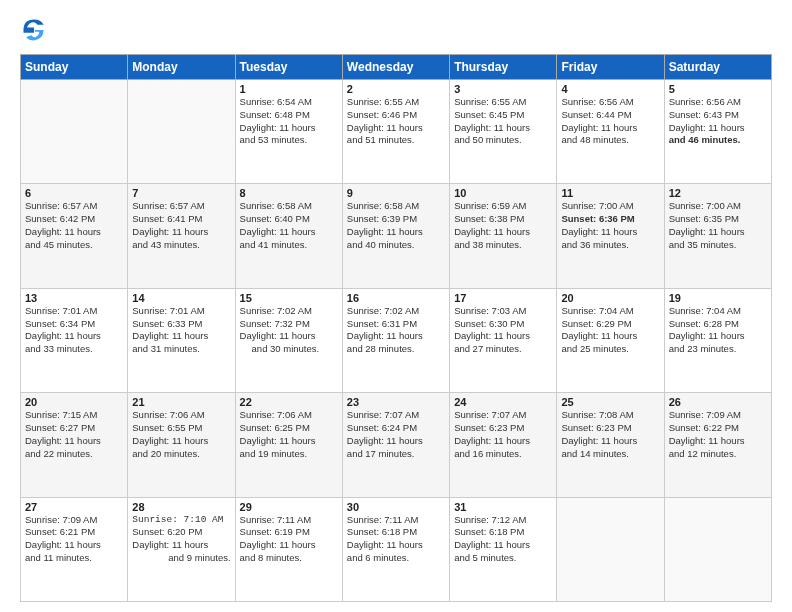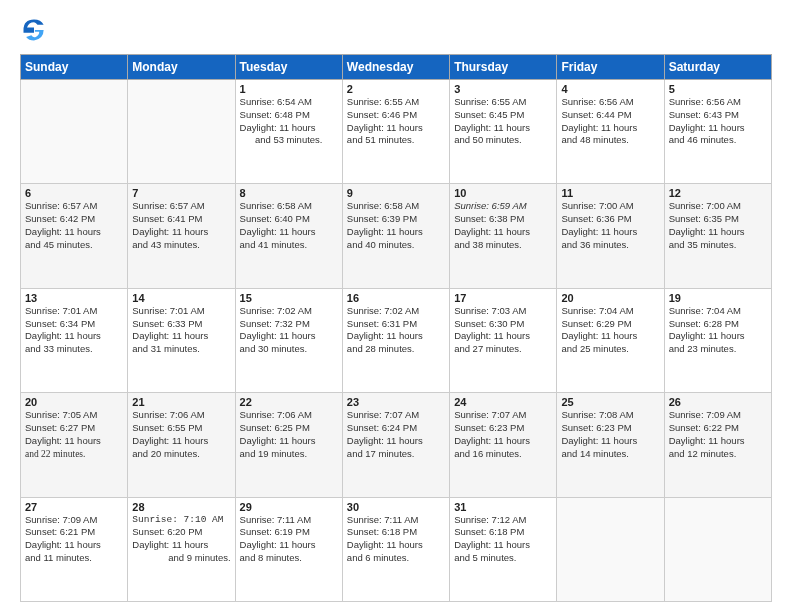--- a/index.html
+++ b/index.html
@@ -127,21 +127,21 @@
     </thead>
     <tbody>
     <tr>
           <td class="empty-cell"></td>
           <td class="empty-cell"></td>
           <td>
             <span class="day-num">1</span>
             <span style="display: block; line-height: 1.35;">Sunrise: 6:54 AM</span>
             <span style="display: block; line-height: 1.35;">Sunset: 6:48 PM</span>
             <span style="display: block; line-height: 1.35;">Daylight: 11 hours</span>
-            <span style="display: block; line-height: 1.35; text-align: center;">and 53 minutes.</span>
+            <span style="display: block; line-height: 1.35;">and 53 minutes.</span>
           </td>
           <td>
             <span class="day-num">2</span>
             <span style="display: block; line-height: 1.35;">Sunrise: 6:55 AM</span>
             <span style="display: block; line-height: 1.35;">Sunset: 6:46 PM</span>
             <span style="display: block; line-height: 1.35;">Daylight: 11 hours</span>
             <span style="display: block; line-height: 1.35;">and 51 minutes.</span>
           </td>
           <td>
             <span class="day-num">3</span>
@@ -155,21 +155,21 @@
             <span style="display: block; line-height: 1.35;">Sunrise: 6:56 AM</span>
             <span style="display: block; line-height: 1.35;">Sunset: 6:44 PM</span>
             <span style="display: block; line-height: 1.35;">Daylight: 11 hours</span>
             <span style="display: block; line-height: 1.35;">and 48 minutes.</span>
           </td>
           <td>
             <span class="day-num">5</span>
             <span style="display: block; line-height: 1.35;">Sunrise: 6:56 AM</span>
             <span style="display: block; line-height: 1.35;">Sunset: 6:43 PM</span>
             <span style="display: block; line-height: 1.35;">Daylight: 11 hours</span>
-            <span style="display: block; line-height: 1.35;">and 46 minutes.</span>
+            <span style="display: block; line-height: 1.35; font-weight: bold;">and 46 minutes.</span>
           </td>
         </tr>
         <tr>
           <td>
             <span class="day-num">6</span>
             <span style="display: block; line-height: 1.35;">Sunrise: 6:57 AM</span>
             <span style="display: block; line-height: 1.35;">Sunset: 6:42 PM</span>
             <span style="display: block; line-height: 1.35;">Daylight: 11 hours</span>
             <span style="display: block; line-height: 1.35;">and 45 minutes.</span>
           </td>
@@ -189,29 +189,29 @@
           </td>
           <td>
             <span class="day-num">9</span>
             <span style="display: block; line-height: 1.35;">Sunrise: 6:58 AM</span>
             <span style="display: block; line-height: 1.35;">Sunset: 6:39 PM</span>
             <span style="display: block; line-height: 1.35;">Daylight: 11 hours</span>
             <span style="display: block; line-height: 1.35;">and 40 minutes.</span>
           </td>
           <td>
             <span class="day-num">10</span>
-            <span style="display: block; line-height: 1.35; font-style: italic;">Sunrise: 6:59 AM</span>
+            <span style="display: block; line-height: 1.35;">Sunrise: 6:59 AM</span>
             <span style="display: block; line-height: 1.35;">Sunset: 6:38 PM</span>
             <span style="display: block; line-height: 1.35;">Daylight: 11 hours</span>
             <span style="display: block; line-height: 1.35;">and 38 minutes.</span>
           </td>
           <td>
             <span class="day-num">11</span>
             <span style="display: block; line-height: 1.35;">Sunrise: 7:00 AM</span>
-            <span style="display: block; line-height: 1.35;">Sunset: 6:36 PM</span>
+            <span style="display: block; line-height: 1.35; font-weight: bold;">Sunset: 6:36 PM</span>
             <span style="display: block; line-height: 1.35;">Daylight: 11 hours</span>
             <span style="display: block; line-height: 1.35;">and 36 minutes.</span>
           </td>
           <td>
             <span class="day-num">12</span>
             <span style="display: block; line-height: 1.35;">Sunrise: 7:00 AM</span>
             <span style="display: block; line-height: 1.35;">Sunset: 6:35 PM</span>
             <span style="display: block; line-height: 1.35;">Daylight: 11 hours</span>
             <span style="display: block; line-height: 1.35;">and 35 minutes.</span>
           </td>
@@ -229,21 +229,21 @@
             <span style="display: block; line-height: 1.35;">Sunrise: 7:01 AM</span>
             <span style="display: block; line-height: 1.35;">Sunset: 6:33 PM</span>
             <span style="display: block; line-height: 1.35;">Daylight: 11 hours</span>
             <span style="display: block; line-height: 1.35;">and 31 minutes.</span>
           </td>
           <td>
             <span class="day-num">15</span>
             <span style="display: block; line-height: 1.35;">Sunrise: 7:02 AM</span>
             <span style="display: block; line-height: 1.35;">Sunset: 7:32 PM</span>
             <span style="display: block; line-height: 1.35;">Daylight: 11 hours</span>
-            <span style="display: block; line-height: 1.35;">and 30 minutes.</span>
+            <span style="display: block; line-height: 1.35; margin-left: 12px;">and 30 minutes.</span>
           </td>
           <td>
             <span class="day-num">16</span>
             <span style="display: block; line-height: 1.35;">Sunrise: 7:02 AM</span>
             <span style="display: block; line-height: 1.35;">Sunset: 6:31 PM</span>
             <span style="display: block; line-height: 1.35;">Daylight: 11 hours</span>
             <span style="display: block; line-height: 1.35;">and 28 minutes.</span>
           </td>
           <td>
             <span class="day-num">17</span>
@@ -263,24 +263,24 @@
             <span class="day-num">19</span>
             <span style="display: block; line-height: 1.35;">Sunrise: 7:04 AM</span>
             <span style="display: block; line-height: 1.35;">Sunset: 6:28 PM</span>
             <span style="display: block; line-height: 1.35;">Daylight: 11 hours</span>
             <span style="display: block; line-height: 1.35;">and 23 minutes.</span>
           </td>
         </tr>
         <tr>
           <td>
             <span class="day-num">20</span>
-            <span style="display: block; line-height: 1.35;">Sunrise: 7:05 AM</span>
+            <span style="display: block; line-height: 1.35;">Sunrise: 7:15 AM</span>
             <span style="display: block; line-height: 1.35;">Sunset: 6:27 PM</span>
             <span style="display: block; line-height: 1.35;">Daylight: 11 hours</span>
-            <span style="display: block; line-height: 1.35; font-family: Liberation Serif, serif;">and 22 minutes.</span>
+            <span style="display: block; line-height: 1.35;">and 22 minutes.</span>
           </td>
           <td>
             <span class="day-num">21</span>
             <span style="display: block; line-height: 1.35;">Sunrise: 7:06 AM</span>
             <span style="display: block; line-height: 1.35;">Sunset: 6:55 PM</span>
             <span style="display: block; line-height: 1.35;">Daylight: 11 hours</span>
             <span style="display: block; line-height: 1.35;">and 20 minutes.</span>
           </td>
           <td>
             <span class="day-num">22</span>

